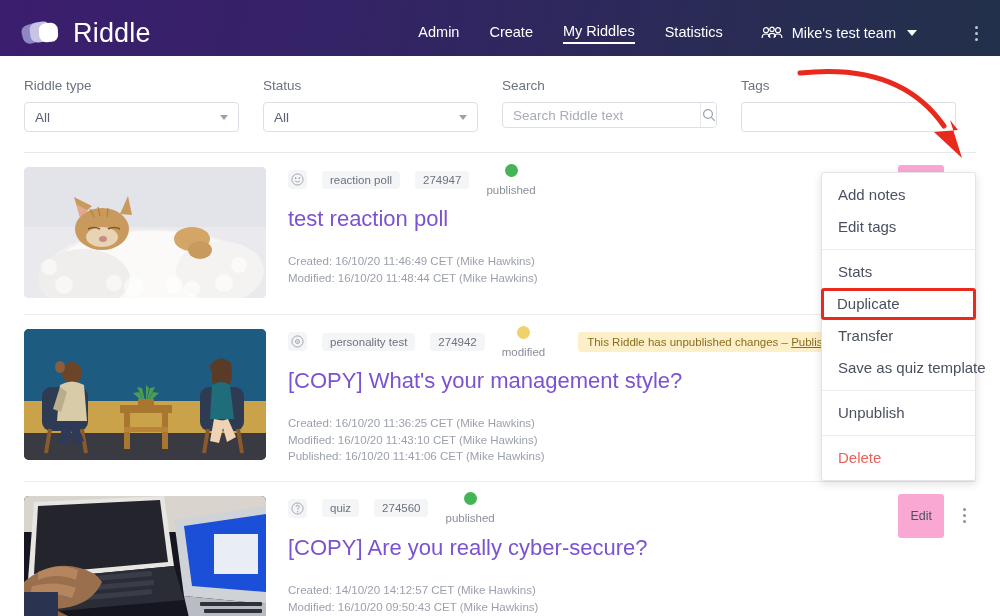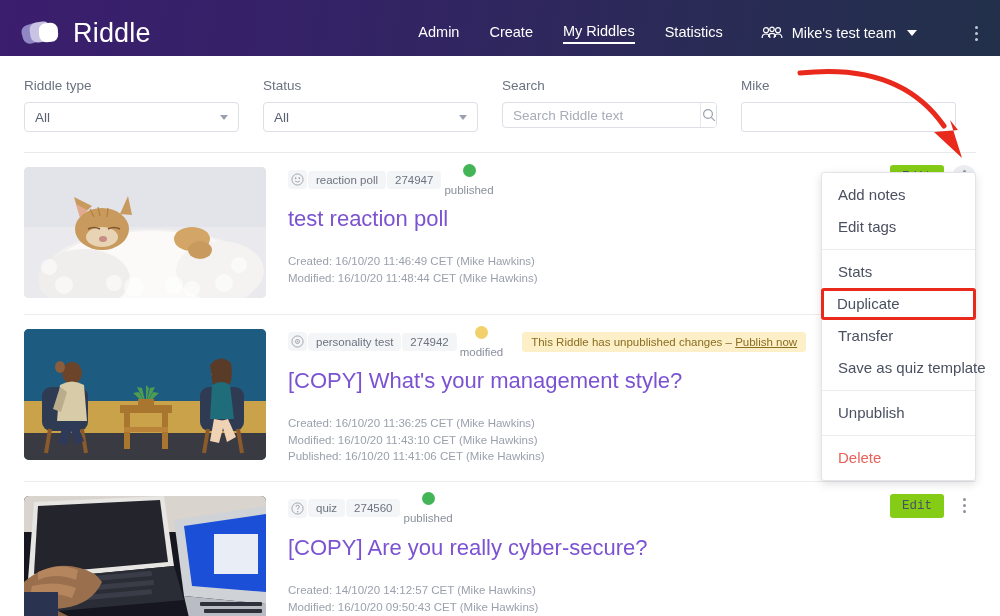--- a/index.html
+++ b/index.html
@@ -179,21 +179,21 @@
     background: #d8d8dd;
     position: relative;
   }
   .thumb svg { display: block; width: 100%; height: 100%; }
 
   .riddle-main { flex: 1; min-width: 0; padding-top: 2px; }
 
   .meta-line {
     display: flex;
     align-items: center;
-    gap: 1px;
+    gap: 15px;
     height: 21px;
   }
   .type-icon {
     width: 19px; height: 19px;
     border-radius: 4px;
     background: #f4f5f7;
     display: flex; align-items: center; justify-content: center;
     flex: none;
   }
   .chip {
@@ -236,28 +236,28 @@
 
   .row-actions {
     position: absolute;
     right: 0;
     top: 12px;
     display: flex;
     align-items: center;
     gap: 8px;
   }
   .edit-btn {
-    background: #84cc16;
+    background: #f9a8d4;
     color: #4b5160;
     border: none;
     border-radius: 3px;
     font-size: 12.5px;
-    padding: 5px 12px;
+    padding: 15px 12px;
     cursor: pointer;
-    font-family: Liberation Mono, monospace;
+    font-family: Liberation Sans, sans-serif;
   }
   .kebab-btn {
     width: 24px; height: 24px;
     border-radius: 50%;
     display: flex; flex-direction: column;
     align-items: center; justify-content: center;
     gap: 3px;
     cursor: pointer;
     background: transparent;
     border: none;
@@ -374,21 +374,21 @@
       <div class="search-btn">
         <svg width="14" height="14" viewBox="0 0 14 14">
           <circle cx="6" cy="6" r="4.4" fill="none" stroke="#9aa0ad" stroke-width="1.2"></circle>
           <line x1="9.3" y1="9.3" x2="12.8" y2="12.8" stroke="#9aa0ad" stroke-width="1.2"></line>
         </svg>
       </div>
     </div>
   </div>
 
   <div class="filter-col col-tags">
-    <div class="filter-label">Mike</div>
+    <div class="filter-label">Tags</div>
     <input class="tags-input" type="text" placeholder="" style="">
   </div>
 </div>
 
 <div class="list">
 
   <div class="riddle-row">
     <div class="thumb">
       <svg viewBox="0 0 242 131" preserveAspectRatio="xMidYMid slice">
         <rect width="242" height="131" fill="#e9e9ee"></rect>

